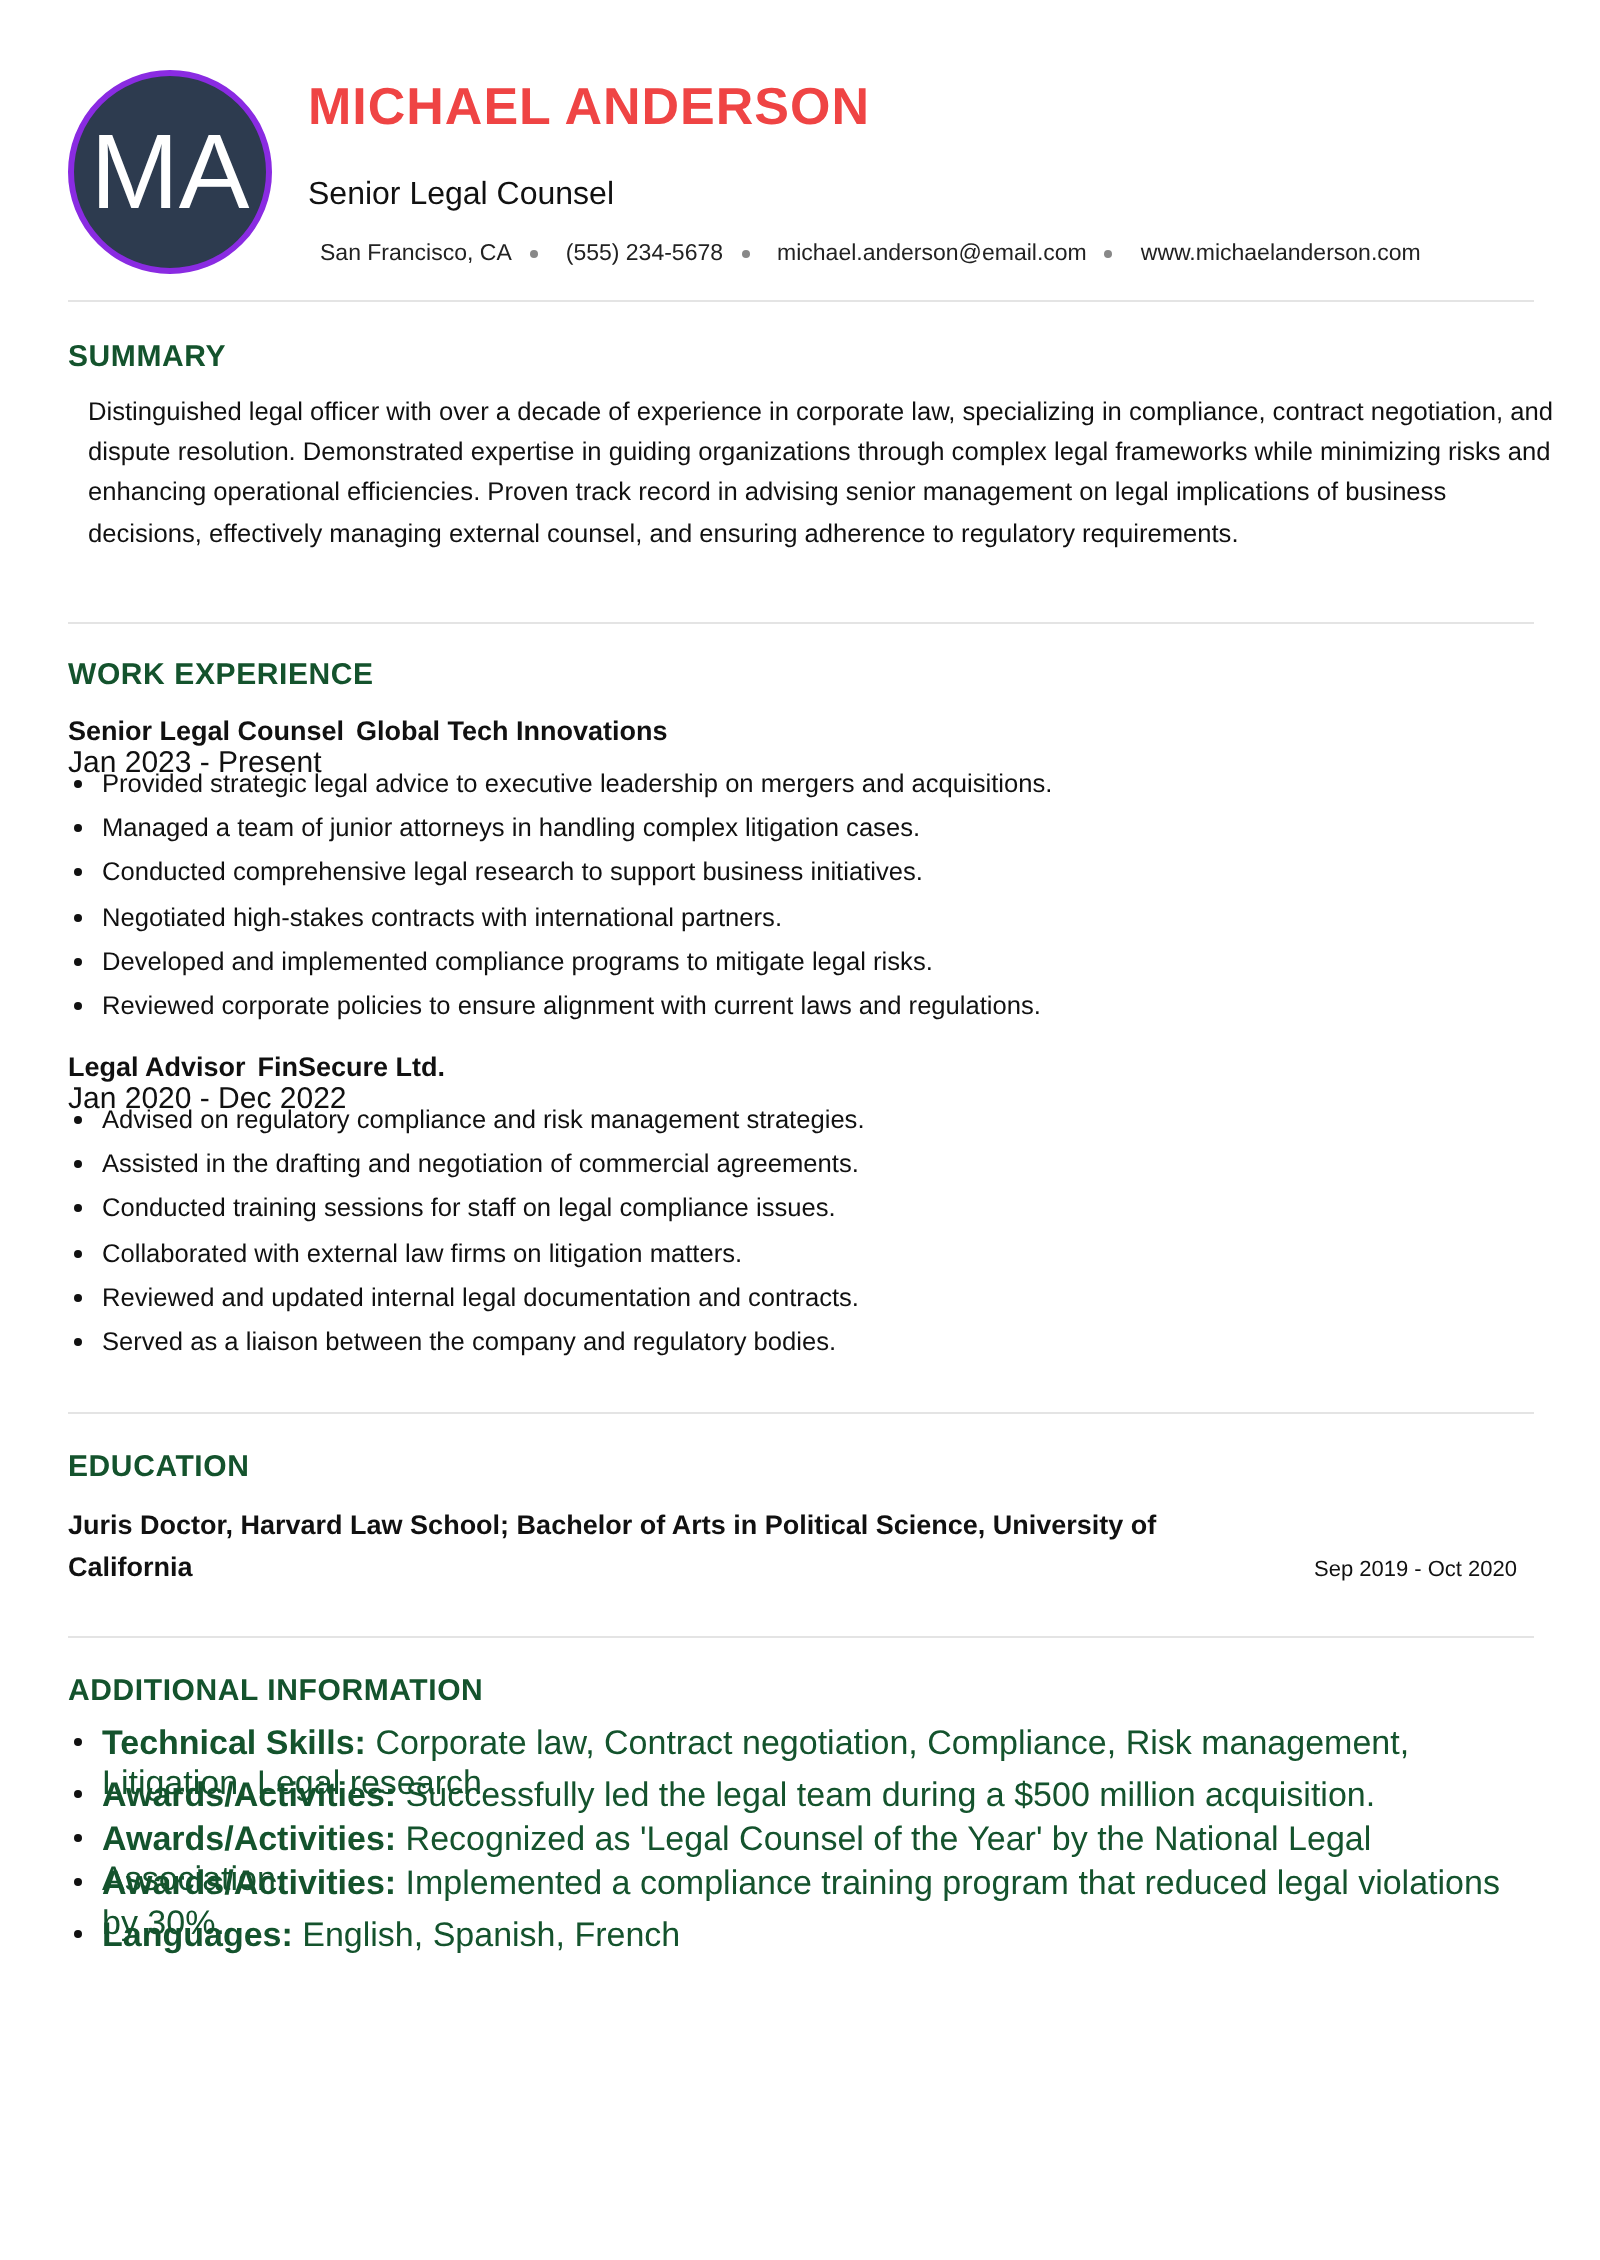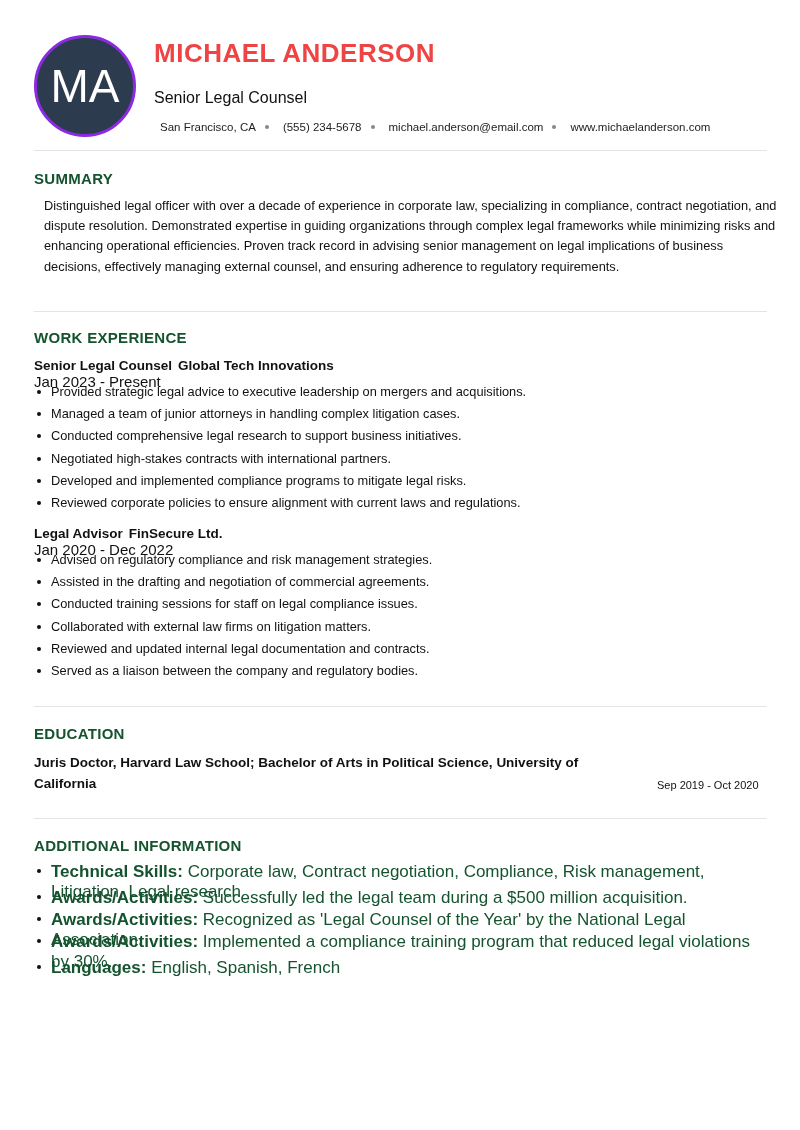--- a/index.html
+++ b/index.html
@@ -12,21 +12,21 @@
     }
     .page { position: absolute; left: 34px; top: 0; width: 733px; }
 
     
     .header { position: relative; height: 150px; }
     .avatar {
       position: absolute; left: 0; top: 35px;
       width: 102px; height: 102px; border-radius: 50%;
       background: #2d3b4f; border: 3px solid #8a2be2;
       display: flex; align-items: center; justify-content: center;
-      color: #ffffff; font-size: 46px; font-weight: 400; letter-spacing: 0px;
+      color: #ffffff; font-size: 53px; font-weight: 400; letter-spacing: 0px;
     }
     .name {
       position: absolute; left: 120px; top: 38px;
       font-size: 26px; font-weight: 700; color: #ef4444; letter-spacing: 0.5px;
     }
     .title {
       position: absolute; left: 120px; top: 89px;
       font-size: 16px; color: #111111;
     }
     .contacts {

